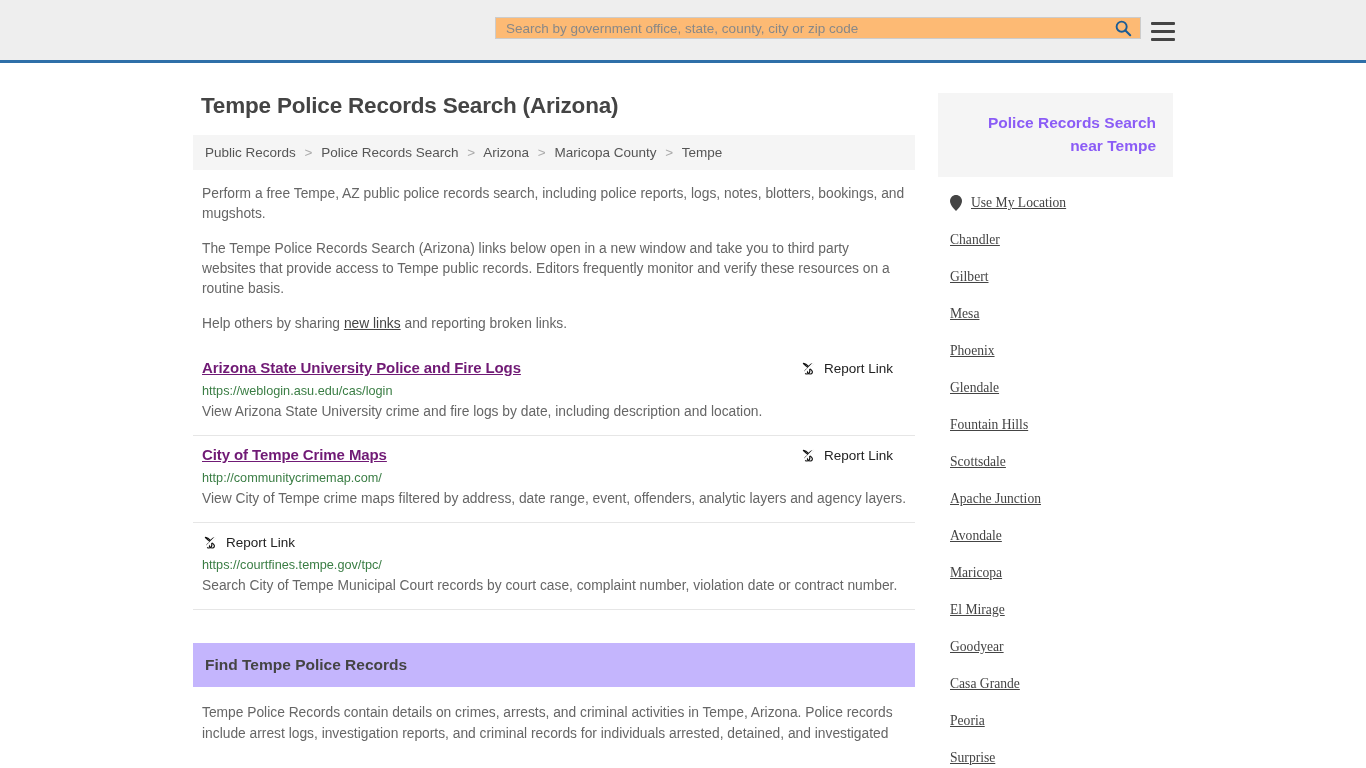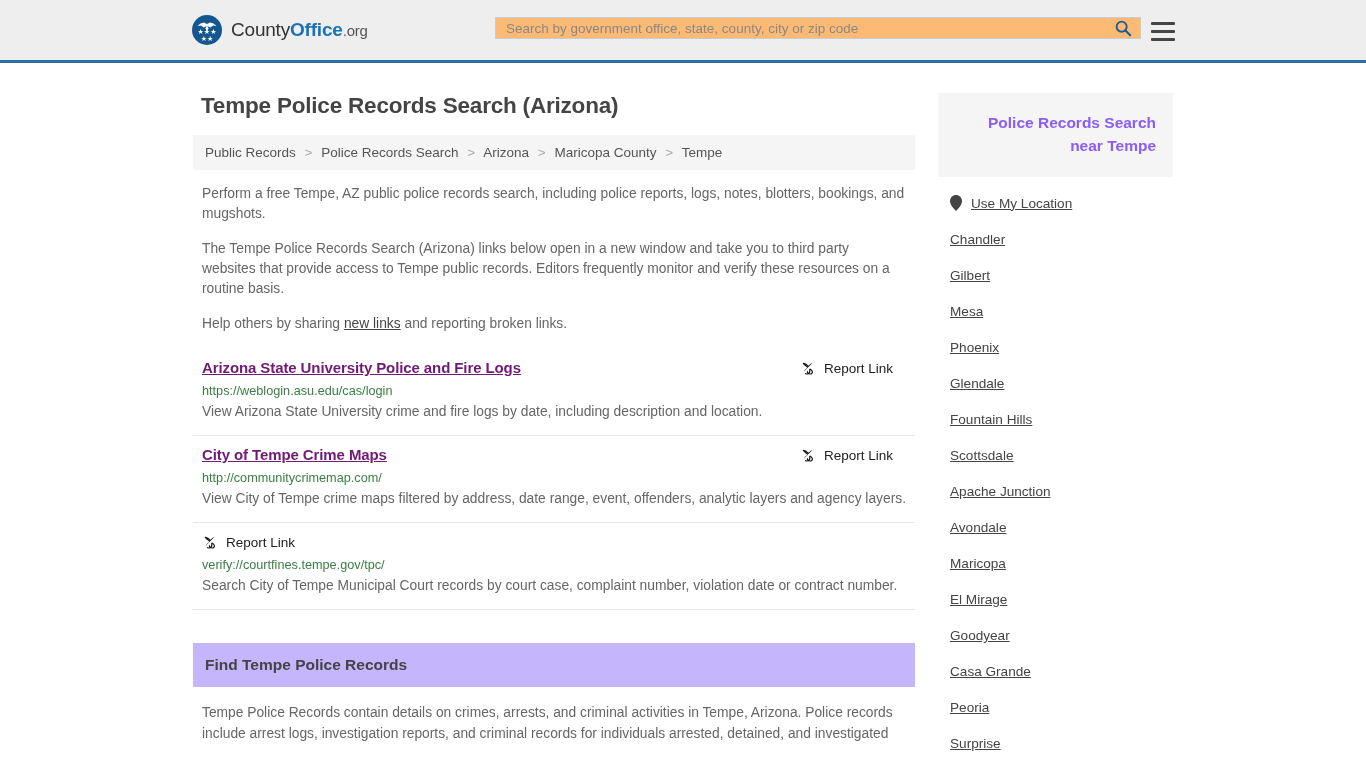--- a/index.html
+++ b/index.html
@@ -235,21 +235,21 @@
     padding: 14px 13px 16px 13px;
   }
   .side-box h3 {
     margin: 4px;
     font-size: 15.5px;
     font-weight: bold;
     color: #8b5cf6;
     line-height: 23px;
     text-align: right;
   }
-  .side-list { padding: 18px 0 0 12px; }
+  .side-list { padding: 18px 0 0 12px; font-family: Liberation Serif, serif; }
   .side-item {
     display: flex;
     align-items: center;
     margin-bottom: 21px;
     font-size: 13.6px;
   }
   .side-item a {
     color: #444444;
     text-decoration: underline;
   }
@@ -258,31 +258,20 @@
     margin-right: 9px;
     flex: 0 0 auto;
     display: block;
   }
 </style>
 </head>
 <body>
 
 <div class="site-header">
 
-  <a class="brand" href="#">
-    <span class="brand-seal">
-      <svg class="eagle" viewBox="0 0 42 20">
-        <path d="M21 4 L27 1 L34 3 L40 8 L33 7 L28 11 L21 8 Z" fill="#ffffff"></path>
-        <path d="M21 4 L15 1 L8 3 L2 8 L9 7 L14 11 L21 8 Z" fill="#ffffff"></path>
-        <path d="M21 6 L24 13 L21 19 L18 13 Z" fill="#ffffff"></path>
-      </svg>
-      <span class="stars">★★★<br>★★</span>
-    </span>
-    <span class="brand-text"><span class="b-county">County</span><span class="b-office">Office</span><span class="b-org">.org</span></span>
-  </a>
 
   <div class="search-wrap">
     <input class="search-input" type="text" placeholder="Search by government office, state, county, city or zip code" style="">
     <button class="search-btn">
       <svg width="18" height="18" viewBox="0 0 20 20">
         <circle cx="8.5" cy="8.5" r="5.6" stroke="#1a5c96" stroke-width="2.1" fill="none"></circle>
         <line x1="12.7" y1="12.7" x2="18" y2="18" stroke="#1a5c96" stroke-width="2.3" stroke-linecap="round"></line>
       </svg>
     </button>
   </div>
@@ -357,21 +346,21 @@
           <div class="result-head">
             <span class="report-link">
               <svg width="17" height="17" viewBox="0 0 20 20">
                 <path d="M4 4 C9 5.5 11 8 11.5 11.5 C12 14.5 10.5 16.5 8 16.5 C5.5 16.5 4.5 14 6.5 12 C8.5 10 12 8.5 15.5 4.5" stroke="#111111" stroke-width="1.4" fill="none" stroke-linecap="round"></path>
                 <path d="M16 4 C11 5.5 9 8 8.5 11.5 C8 14.5 9.5 16.5 12 16.5 C14.5 16.5 15.5 14 13.5 12 C11.5 10 8 8.5 4.5 4.5" stroke="#111111" stroke-width="1.4" fill="none" stroke-linecap="round"></path>
                 <line x1="3" y1="17" x2="17" y2="3" stroke="#ffffff" stroke-width="2.6"></line>
               </svg>
               <span>Report Link</span>
             </span>
           </div>
-          <a class="result-url" href="#">verify://courtfines.tempe.gov/tpc/</a>
+          <a class="result-url" href="#">https://courtfines.tempe.gov/tpc/</a>
           <div class="result-desc">Search City of Tempe Municipal Court records by court case, complaint number, violation date or contract number.</div>
         </div>
 
       </div>
 
       <div class="find-box">
         <h2>Find Tempe Police Records</h2>
       </div>
       <div class="find-body">Tempe Police Records contain details on crimes, arrests, and criminal activities in Tempe, Arizona. Police records include arrest logs, investigation reports, and criminal records for individuals arrested, detained, and investigated</div>
 

